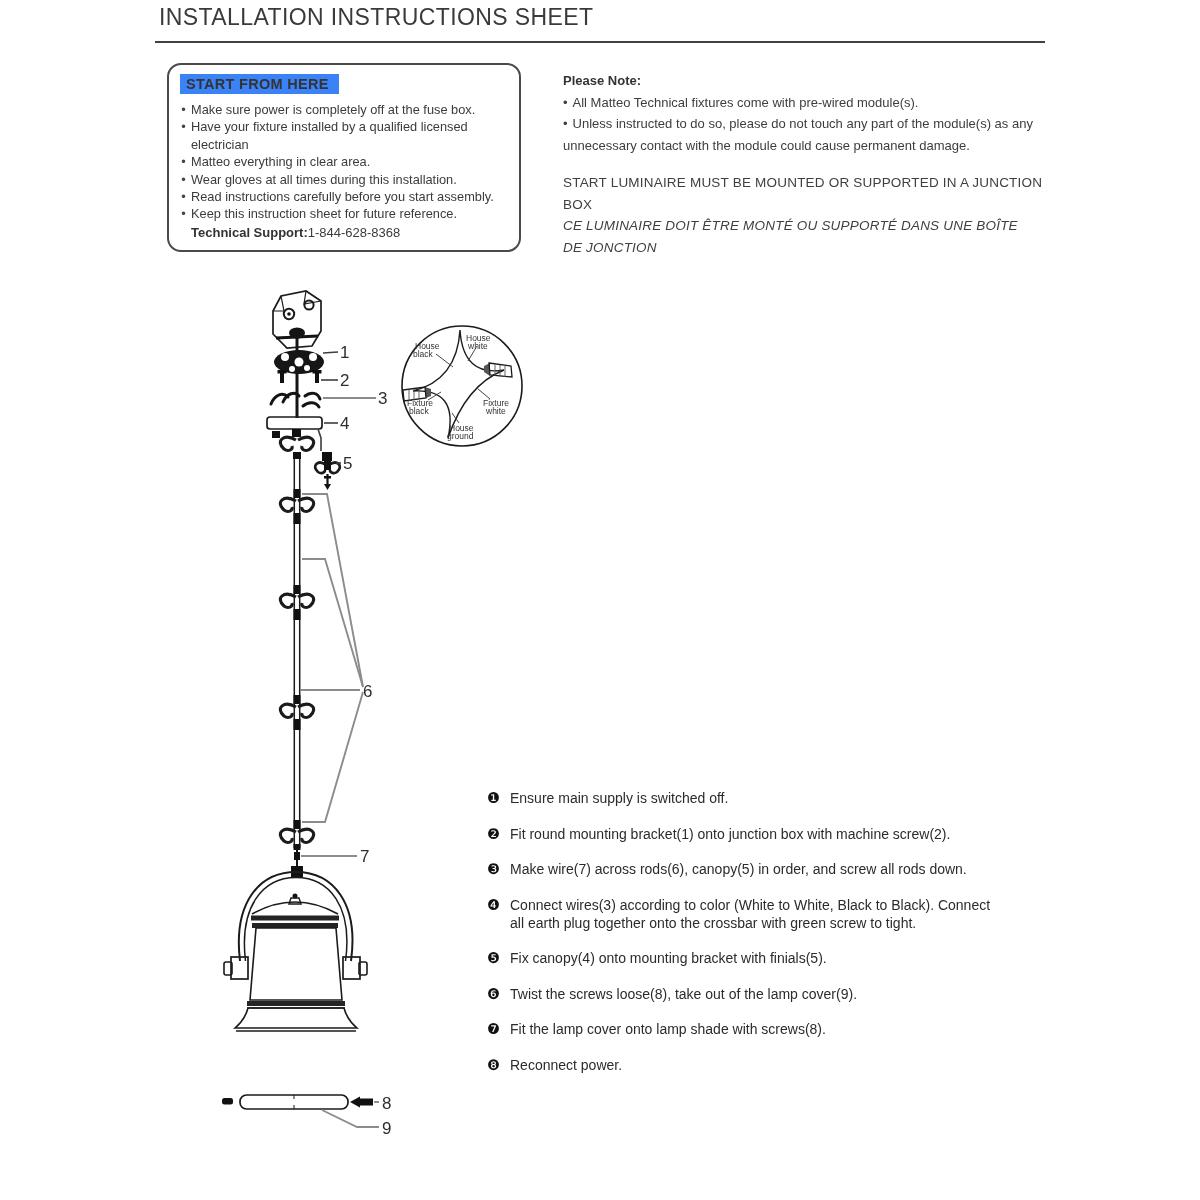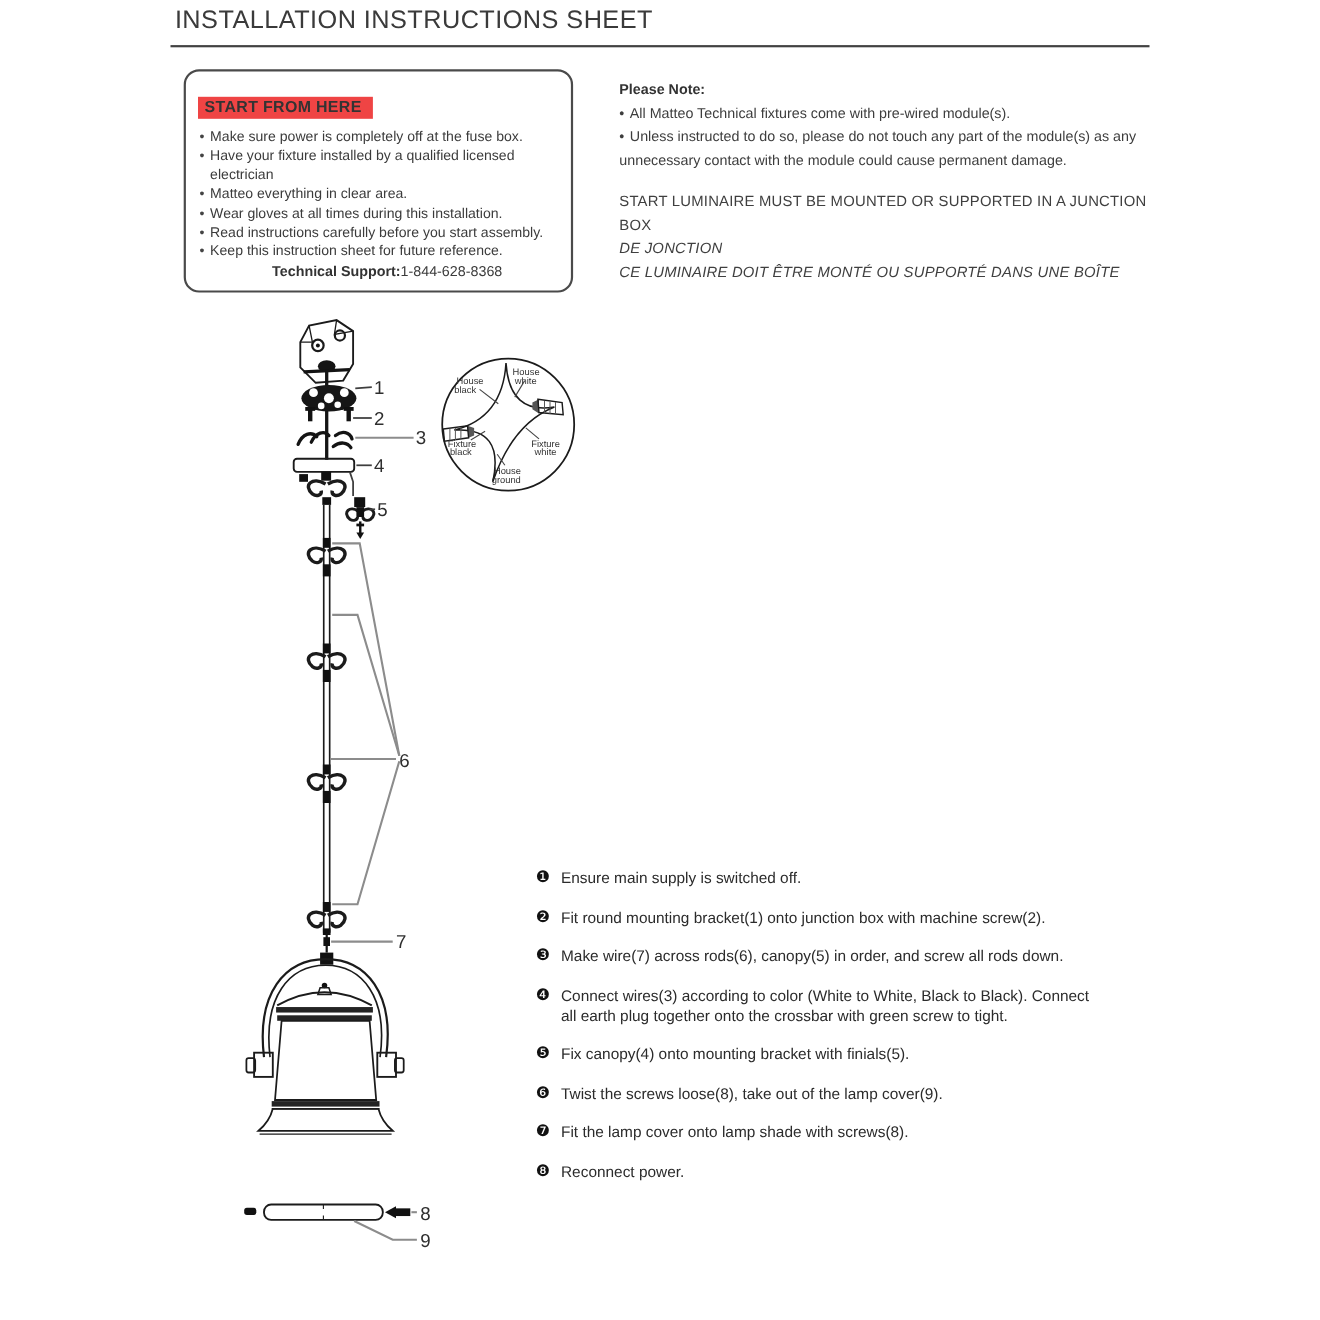--- a/index.html
+++ b/index.html
@@ -5,26 +5,26 @@
   html,body{margin:0;padding:0;background:#fff;}
   .page{position:relative;width:1200px;height:1200px;background:#ffffff;overflow:hidden;
         font-family:"Liberation Sans","DejaVu Sans",sans-serif;color:#3b3b3b;}
   .title{position:absolute;left:159px;top:4px;font-size:23px;font-weight:400;
          letter-spacing:.4px;color:#3a3a3a;margin:0;text-align:center;}
   .rule{position:absolute;left:155px;top:41px;width:890px;height:2.4px;background:#414141;}
 
   
   .start-box{position:absolute;left:167px;top:63px;width:354px;box-sizing:border-box;
              border:2px solid #4a4a4a;border-radius:14px;padding:9px 6px 10px 7px;}
-  .start-hd{display:inline-block;background:#ef4444;color:#333;font-size:14.5px;
-            font-weight:700;letter-spacing:.3px;padding:2px 10px 2px 6px;margin-left:4px;margin-top:14px;}
+  .start-hd{display:inline-block;background:#3b82f6;color:#333;font-size:14.5px;
+            font-weight:700;letter-spacing:.3px;padding:2px 10px 2px 6px;margin-left:4px;}
   .start-list{list-style:none;margin:7px 0 0 0;padding:0;font-size:12.8px;line-height:17.4px;}
   .start-list li{display:flex;}
   .blt{width:15px;flex:0 0 15px;text-align:center;color:#444;}
-  .support{margin:2px 0 0 15px;font-size:13px;text-align:center;}
+  .support{margin:2px 0 0 15px;font-size:13px;}
   .support b{font-weight:700;color:#333;}
 
   
   .notes{position:absolute;left:563px;top:70px;width:505px;font-size:13px;line-height:21.5px;color:#3d3d3d;}
   .notes-hd{font-weight:700;color:#333;}
   .notes p{margin:0;}
   .notes .nb{margin-right:5px;}
   .warning{position:absolute;left:563px;top:172px;width:510px;font-size:13.5px;
            line-height:21.5px;color:#3f3f3f;letter-spacing:.2px;}
   .warning .it{font-style:italic;}
@@ -85,22 +85,22 @@
   </div>
 
   <div class="notes">
     <div class="notes-hd">Please Note:</div>
     <p><span class="nb">•</span><span>All Matteo Technical fixtures come with pre-wired module(s).</span></p>
     <p><span class="nb">•</span><span>Unless instructed to do so, please do not touch any part of the module(s) as any unnecessary contact with the module could cause permanent damage.</span></p>
   </div>
 
   <div class="warning">
     <div>START LUMINAIRE MUST BE MOUNTED OR SUPPORTED IN A JUNCTION BOX</div>
+    <div class="it">CE LUMINAIRE DOIT ÊTRE MONTÉ OU SUPPORTÉ DANS UNE BOÎTE</div>
     <div class="it">DE JONCTION</div>
-    <div class="it">CE LUMINAIRE DOIT ÊTRE MONTÉ OU SUPPORTÉ DANS UNE BOÎTE</div>
   </div>
 
   <svg class="diagram" viewBox="150 260 410 910">
 
     <g>
       <circle cx="462" cy="386" r="60" class="ink" stroke-width="1.6" fill="#fff"></circle>
       <path class="ink" stroke-width="1.4" fill="#fff" d="M460 330 Q463 377 504 370 Q466 385 448 438 Q459 388 413 391 Q457 380 460 330 Z"></path>
 
       <g>
         <polygon points="484,366 490,363 490,376 484,372" fill="#555"></polygon>

